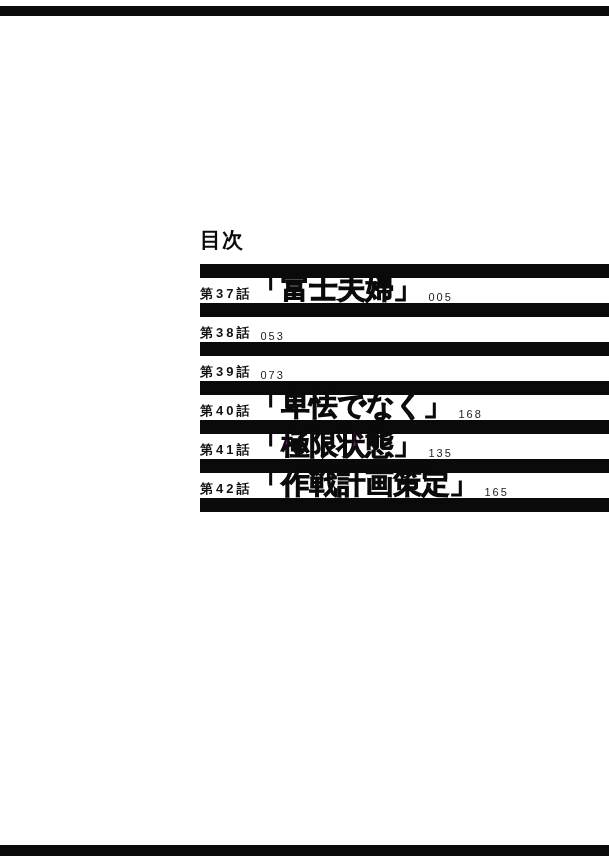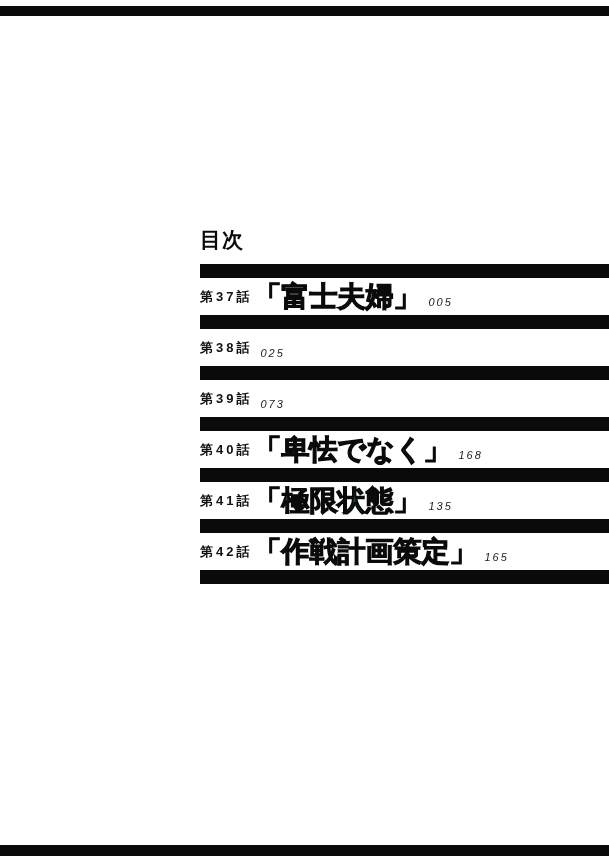--- a/index.html
+++ b/index.html
@@ -38,50 +38,49 @@
     line-height: 24px;
     font-weight: 900;
     letter-spacing: 1px;
     color: #0a0a0a;
   }
   .sep-bar {
     height: 14px;
     background: #0a0a0a;
   }
   .row {
-    height: 37px;
+    height: 25px;
     display: flex;
-    align-items: center;
+    align-items: flex-end;
   }
   .chap {
     font-size: 13px;
     font-weight: 700;
     letter-spacing: 3px;
     margin-right: 1px;
     white-space: nowrap;
     color: #111;
   }
   .title {
     font-size: 28px;
     line-height: 1;
     font-weight: 900;
     -webkit-text-stroke: 1.1px #0a0a0a;
     letter-spacing: 0px;
     white-space: nowrap;
-    color: #14532d;
+    color: #701a75;
   }
   .pagenum {
     font-size: 11px;
     font-weight: 400;
     letter-spacing: 2px;
     margin-left: 7px;
     margin-top: 10px;
     color: #222;
     white-space: nowrap;
-    font-style: italic;
   }
 </style>
 </head>
 <body>
 
 <div class="page">
 
   <div class="edge-bar top"></div>
 
   <div class="content">
@@ -93,21 +92,21 @@
       <div class="sep-bar"></div>
       <div class="row">
         <span class="chap">第37話</span>
         <span class="title">「富士夫婦」</span>
         <span class="pagenum">005</span>
       </div>
 
       <div class="sep-bar"></div>
       <div class="row">
         <span class="chap">第38話</span>
-        <span class="pagenum">025</span>
+        <span class="pagenum">053</span>
       </div>
 
       <div class="sep-bar"></div>
       <div class="row">
         <span class="chap">第39話</span>
         <span class="pagenum">073</span>
       </div>
 
       <div class="sep-bar"></div>
       <div class="row">

